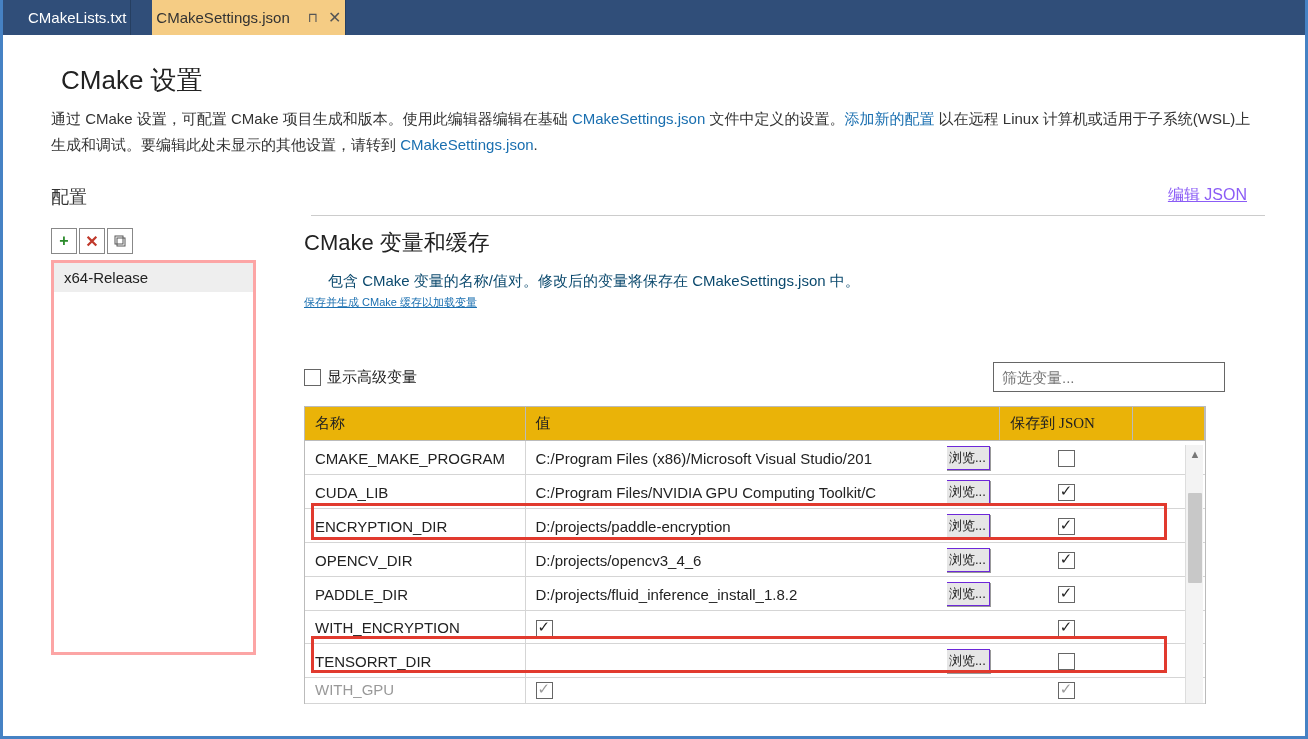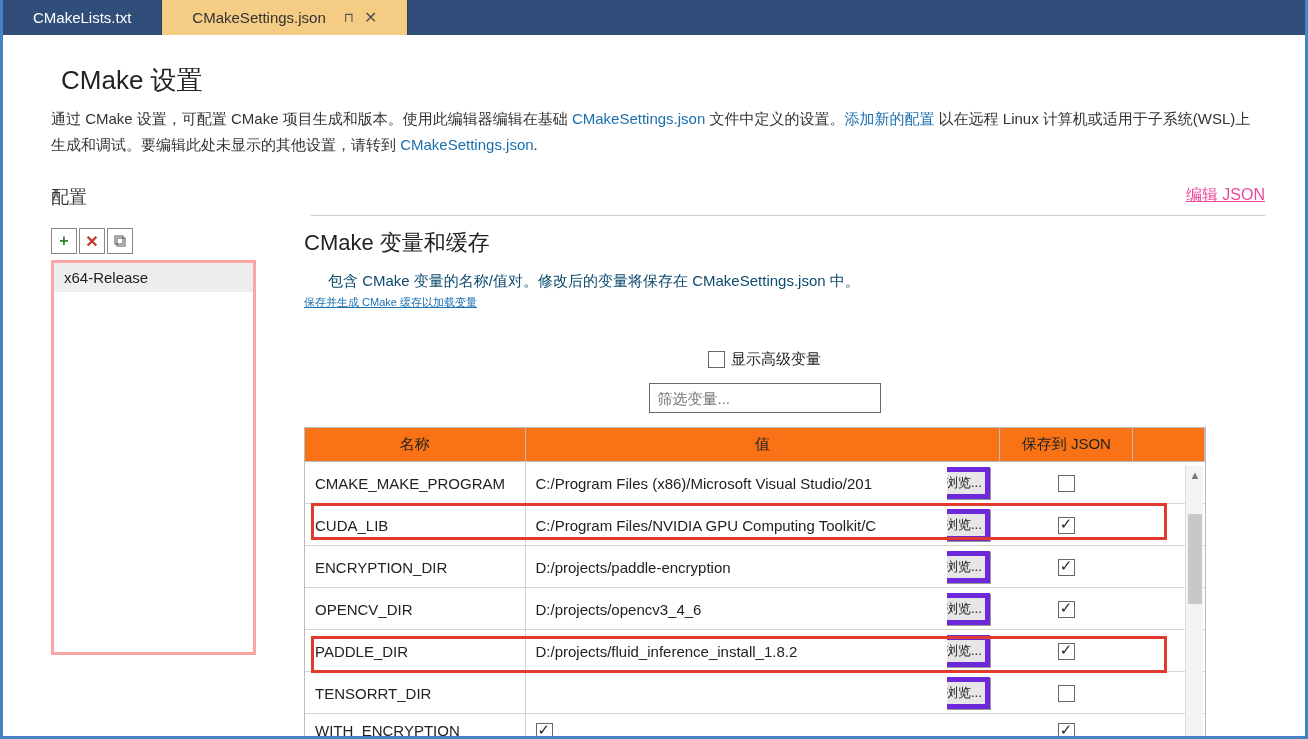--- a/index.html
+++ b/index.html
@@ -1,61 +1,61 @@
 <!DOCTYPE html>
 <html><head>
 <meta charset="utf-8">
 <style>
   * { box-sizing: border-box; font-family: "Microsoft YaHei", "Segoe UI", sans-serif; }
   html, body { margin:0; padding:0; height:100%; }
   body { width:1308px; height:739px; background:#fff; font-size:14px; color:#222; position:relative; overflow:hidden; border:3px solid #4682c4; border-top:none;}
   .tabbar { height:35px; background:#304e79; display:flex; align-items:stretch; }
-  .tab { display:flex; align-items:center; padding:0 30px; font-size:15px; color:#fff; border-right:1px solid #263f61; cursor:pointer;}
+  .tab { display:flex; align-items:center; padding:0 4px; font-size:15px; color:#fff; border-right:1px solid #263f61; cursor:pointer;margin-left:21px;}
   .tab.inactive { background:#304e79; }
   .tab.active { background:#f5cc84; color:#333; }
   .tab .pin { margin-left:18px; font-size:13px; color:#555;}
   .tab .close { margin-left:10px; font-size:16px; color:#555;}
   .content { padding:28px 40px 0 48px; }
   h1 { font-size:26px; font-weight:400; margin:0 0 8px 10px; color:#222;}
   .desc { font-size:15px; color:#333; line-height:1.7;}
   .desc a { color:#1a6fb0; text-decoration:none;}
   .row-cfg { display:flex; align-items:flex-start; margin-top:28px;gap:23px;}
   .cfg-label { font-size:18px; color:#333; width:55px;}
-  .edit-json { margin-left:auto; color:#ec4899; font-size:16px; }
+  .edit-json { margin-left:auto; color:#8b5cf6; font-size:16px; margin-right:18px;}
   .divider { border-top:1px solid #ccc; margin:6px 0 0 260px;}
   .main-flex { display:flex; margin-top:12px;}
   .left-col { width:215px; padding-right:10px;}
   .toolbar { display:flex; gap:2px; margin-bottom:6px; }
   .tbtn { width:26px; height:26px; border:1px solid #888; background:#fff; display:flex; align-items:center; justify-content:center; font-size:16px; cursor:pointer;}
   .tbtn.add { color:#2a8a2a; font-weight:bold;}
   .tbtn.del { color:#c0392b; font-weight:bold;}
   .tbtn.dup svg { width:14px; height:14px; }
   .cfg-list { border:3px solid #fca5a5; height:395px; background:#fff; }
   .cfg-item { padding:6px 10px; background:#eee; font-size:15px; cursor:pointer;}
   .right-col { flex:1; padding-left:38px;}
   .sect-title { font-size:22px; font-weight:400; margin:0 0 14px 0;}
   .sect-desc { font-size:15px; color:#0c4a6e; margin-bottom:2px;margin-left:24px;}
   .sect-link { color:#1a6fb0; font-size:11px; display:inline-block; margin-bottom:20px;}
-  .filter-row { display:flex; align-items:center; margin:20px 0 14px 0; gap:14px; justify-content:space-between; padding-right:40px;flex-direction:column;}
+  .filter-row { display:flex; align-items:center; margin:32px 0 14px 0; gap:14px; justify-content:space-between; padding-right:40px;}
   .chk-wrap { display:flex; align-items:center; gap:6px; font-size:15px;}
   .chk { width:17px; height:17px; border:1px solid #666; display:inline-block; }
   .filter-input { border:1px solid #666; height:30px; width:232px; padding:2px 8px; font-size:15px; color:#777;}
   .table-wrap { position:relative; border:1px solid #bbb; border-bottom:none; width:902px;}
   .table-scroll { overflow:hidden; }
   table { border-collapse:collapse; width:100%; table-layout:fixed;}
-  th { text-align:center; font-weight:400; font-size:15px; padding:7px 10px; border:1px solid #bbb; border-top:none; background:#f97316;}
+  th { text-align:left; font-weight:400; font-size:15px; padding:7px 10px; border:1px solid #bbb; border-top:none; background:#eab308;font-family:Liberation Serif, serif;}
   th:first-child, td.c-name { border-left:none; }
   td { font-size:15px; padding:5px 10px 4px 10px; border-bottom:1px solid #d5d5d5; overflow:hidden; white-space:nowrap; text-overflow:clip; height:33px; vertical-align:middle;}
   td.c-val { border-left:1px solid #d5d5d5;}
   col.col-name { width:215px;}
   col.col-val  { width:412px;}
   col.col-btn  { width:52px;}
   col.col-save { width:130px;}
   col.col-padx { width:70px;}
-  .browse { font-size:13px; border:5px solid #6d28d9; background:#e6e6e6; padding:2px 3px; box-shadow:1px 1px 0 #999; float:right; cursor:pointer;}
+  .browse { font-size:13px; border:1px solid #6d28d9; background:#e6e6e6; padding:2px 3px; box-shadow:1px 1px 0 #999; float:right; cursor:pointer;}
   .tdchk { width:17px; height:17px; border:1px solid #666; display:inline-block; vertical-align:middle; position:relative;}
   .tdchk.checked::after { content:"✓"; position:absolute; left:1px; top:-3px; font-size:15px;}
   td.c-save { text-align:center;}
   .scrollbar { position:absolute; right:2px; top:38px; width:18px; bottom:1px; background:#f3f3f3; border-left:1px solid #ddd;}
   .scroll-up { width:18px; height:18px; display:flex; align-items:center; justify-content:center; color:#777; font-size:11px;}
   .scroll-thumb { background:#c8c8c8; width:14px; height:90px; margin:30px auto 0 auto; border-radius:1px;}
   .hl { position:absolute; border:3px solid #e13a2e; pointer-events:none;}
   .hl1 { left:308px; top:503px; width:856px; height:37px;}
   .hl2 { left:308px; top:636px; width:856px; height:37px;}
   .bottom-row td { color:#999;}
@@ -172,33 +172,33 @@
                 <tr>
                   <td class="c-name">PADDLE_DIR</td>
                   <td class="c-val">D:/projects/fluid_inference_install_1.8.2</td>
                   <td>
                     <span class="browse">浏览...</span>
                   </td>
                   <td class="c-save"><span class="tdchk checked"></span></td>
                   <td></td>
                 </tr>
                 <tr>
+                  <td class="c-name">WITH_ENCRYPTION</td>
+                  <td class="c-val"><span class="tdchk checked"></span></td>
+                  <td></td>
+                  <td class="c-save"><span class="tdchk checked"></span></td>
+                  <td></td>
+                </tr>
+                <tr>
                   <td class="c-name">TENSORRT_DIR</td>
                   <td class="c-val"></td>
                   <td>
                     <span class="browse">浏览...</span>
                   </td>
                   <td class="c-save"><span class="tdchk"></span></td>
-                  <td></td>
-                </tr>
-                <tr>
-                  <td class="c-name">WITH_ENCRYPTION</td>
-                  <td class="c-val"><span class="tdchk checked"></span></td>
-                  <td></td>
-                  <td class="c-save"><span class="tdchk checked"></span></td>
                   <td></td>
                 </tr>
                 <tr class="bottom-row" style="height: 18px;">
                   <td class="c-name" style="height: 18px; padding-top: 2px; overflow: hidden;">WITH_GPU</td>
                   <td class="c-val" style="height: 18px; padding-top: 2px; overflow: hidden;"><span class="tdchk checked"></span></td>
                   <td style="height: 18px; padding-top: 2px; overflow: hidden;"></td>
                   <td class="c-save" style="height: 18px; padding-top: 2px; overflow: hidden;"><span class="tdchk checked"></span></td>
                   <td style="height: 18px; padding-top: 2px; overflow: hidden;"></td>
                 </tr>
               </tbody>

